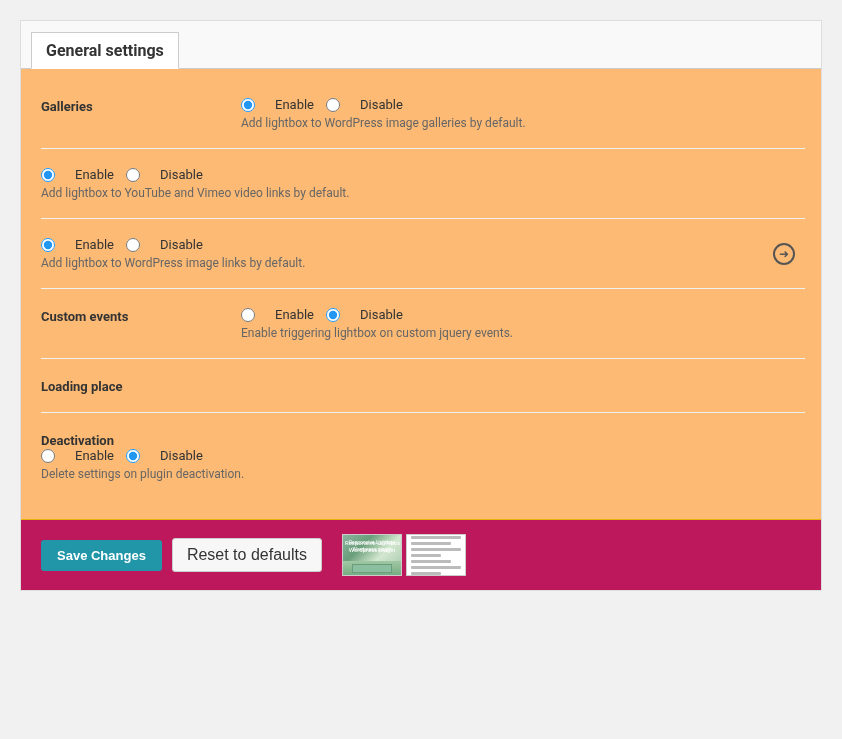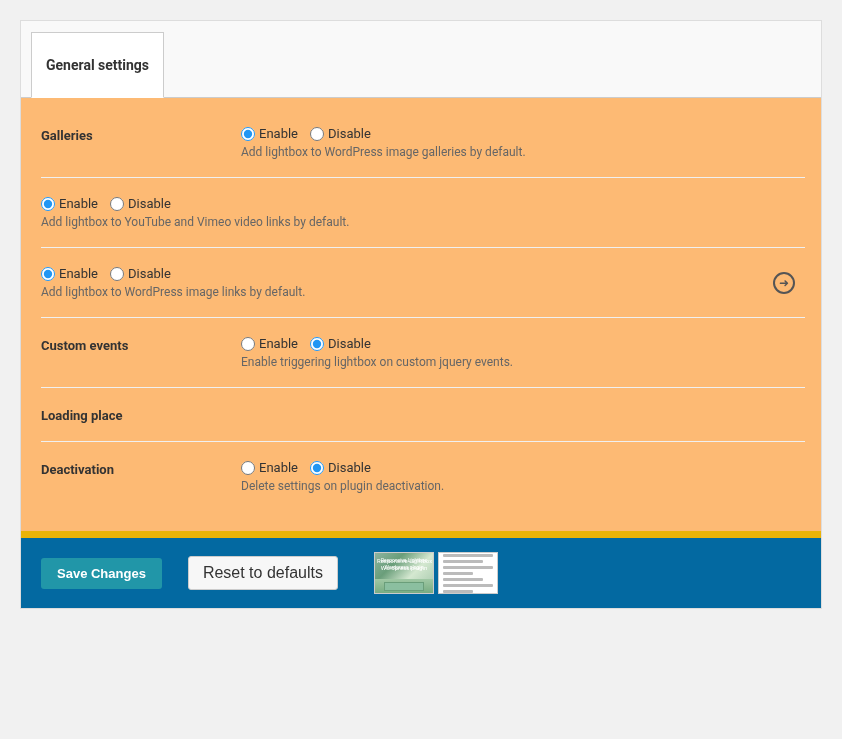--- a/index.html
+++ b/index.html
@@ -25,22 +25,22 @@
       border-bottom: 1px solid #ccc;
       background: #f9f9f9;
       padding: 0 10px;
       padding-top: 10px;
     }
 
     .tab-active {
       background: #fff;
       border: 1px solid #ccc;
       border-bottom: 1px solid #fff;
-      padding: 24px 14px;
-      font-size: 14px;
+      padding: 8px 14px;
+      font-size: 16px;
       font-weight: bold;
       color: #333;
       position: relative;
       bottom: -1px;
     }
 
     .settings-table {
       background: #fdba74;
       width: 100%;
       padding: 10px 16px 20px 20px;
@@ -49,20 +49,21 @@
     .settings-row {
       display: flex;
       align-items: flex-start;
       padding: 18px 0;
       border-bottom: 1px solid #f0f0f0;
       position: relative;
     }
 
     .settings-row:last-child {
       border-bottom: none;
+      flex-direction: column;
     }
 
     .settings-label {
       width: 200px;
       min-width: 200px;
       font-weight: bold;
       font-size: 13px;
       padding-top: 2px;
       color: #333;
     }
@@ -75,21 +76,21 @@
       display: flex;
       align-items: center;
       gap: 4px;
       margin-bottom: 4px;
       flex-wrap: wrap;
     }
 
     .radio-option {
       display: flex;
       align-items: center;
-      gap: 4px;
+      gap: 20px;
       margin-right: 8px;
     }
 
     .radio-option input[type="radio"] {
       accent-color: #2196f3;
       width: 14px;
       height: 14px;
       cursor: pointer;
     }
 
@@ -115,26 +116,26 @@
       border-radius: 50%;
       display: flex;
       align-items: center;
       justify-content: center;
       font-size: 12px;
       color: #555;
       cursor: pointer;
     }
 
     .footer-bar {
-      background: #0369a1;
-      border-top: 7px solid #eab308;
+      background: #be185d;
+      border-top: 1px solid #eab308;
       padding: 14px 20px;
       display: flex;
       align-items: center;
-      gap: 26px;
+      gap: 10px;
     }
 
     .btn-save {
       background: #2196a8;
       color: #fff;
       border: none;
       padding: 8px 16px;
       font-size: 13px;
       font-weight: bold;
       border-radius: 3px;

